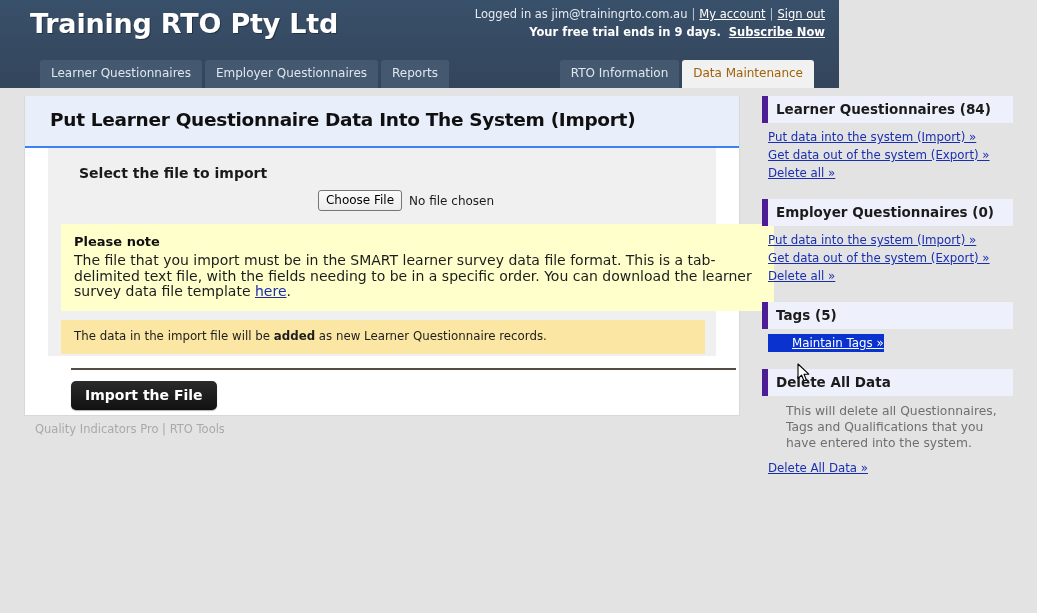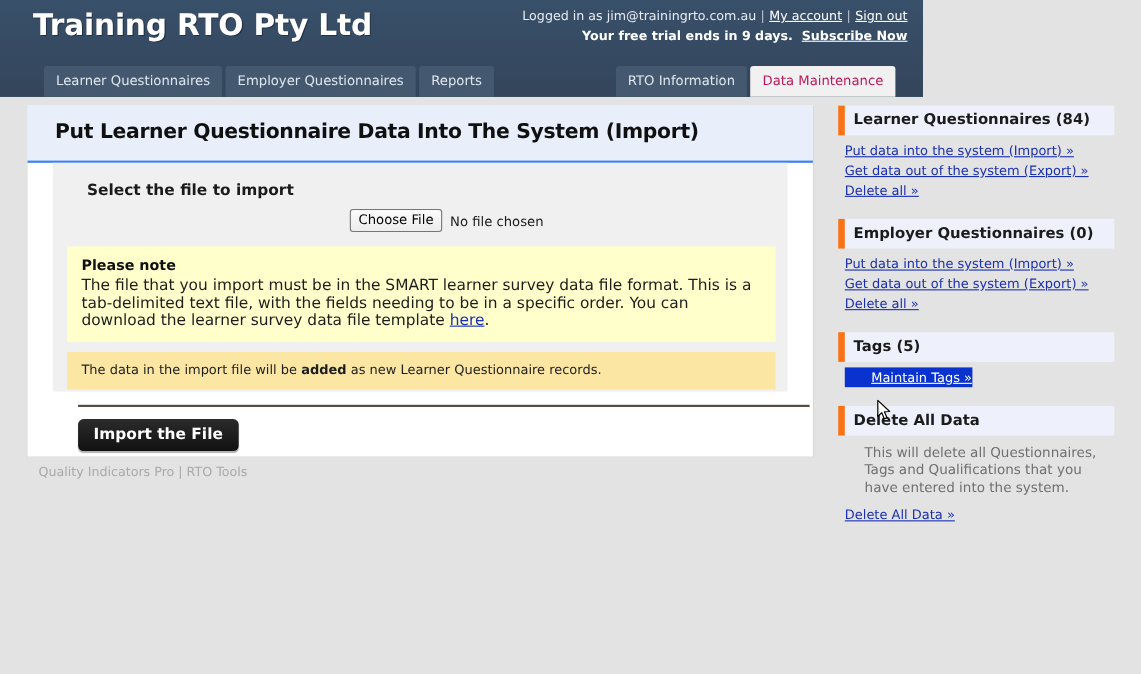--- a/index.html
+++ b/index.html
@@ -84,21 +84,21 @@
     border: 1px solid #5a7governance;
     border-color: #5c718a #44596f #44596f #5c718a;
     border-top-left-radius: 3px;
     border-top-right-radius: 3px;
     cursor: pointer;
     white-space: nowrap;
   }
   .tab.last { margin-right: 0; }
   .tab.active {
     background: #f1f1f1;
-    color: #be185d;
+    color: #a16207;
     border-color: #ffffff #cfcfcf #f1f1f1 #ffffff;
   }
 
   
   .main-card {
     position: absolute;
     left: 24px; top: 96px;
     width: 716px;
     background: #ffffff;
     border: 1px solid #d8d8d8;
@@ -154,21 +154,21 @@
     line-height: 14px;
   }
   .no-file-text {
     font-size: 12px;
     color: #1a1a1a;
     margin-left: 7px;
   }
 
   .note-box {
     margin: 0 0 0 13px;
-    width: 644px;
+    width: 713px;
     box-sizing: border-box;
     background: #ffffcc;
     padding: 10px 13px 11px 13px;
   }
   .note-title {
     font-size: 13px;
     font-weight: bold;
     color: #101010;
     margin-bottom: 4px;
   }
@@ -226,21 +226,21 @@
 
   
   .sidebar {
     position: absolute;
     left: 762px; top: 96px;
     width: 251px;
   }
   .panel { margin-bottom: 17px; }
   .panel-header {
     background: #eef1fb;
-    border-left: 6px solid #f97316;
+    border-left: 6px solid #4c1d95;
     padding: 7px 0 7px 8px;
     box-sizing: border-box;
     height: 27px;
   }
   .panel-header-text {
     font-size: 13.5px;
     font-weight: bold;
     color: #1b1b1b;
     line-height: 13px;
     white-space: nowrap;

